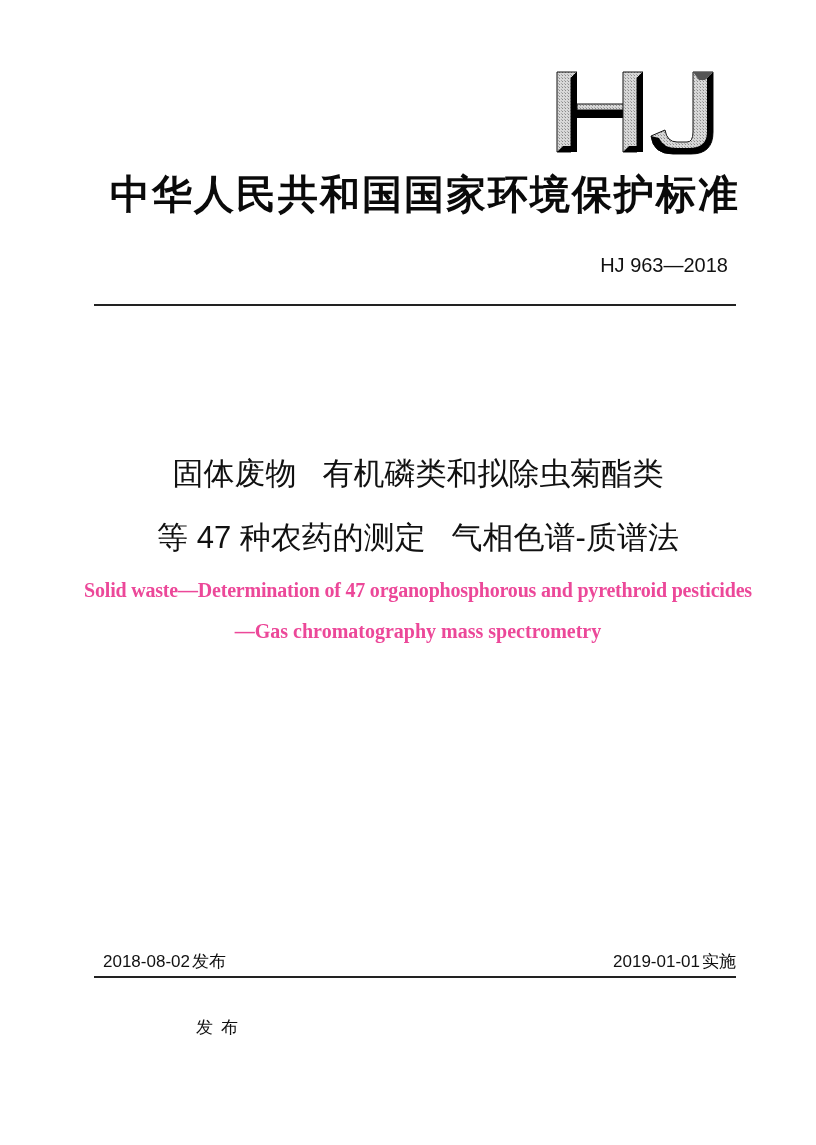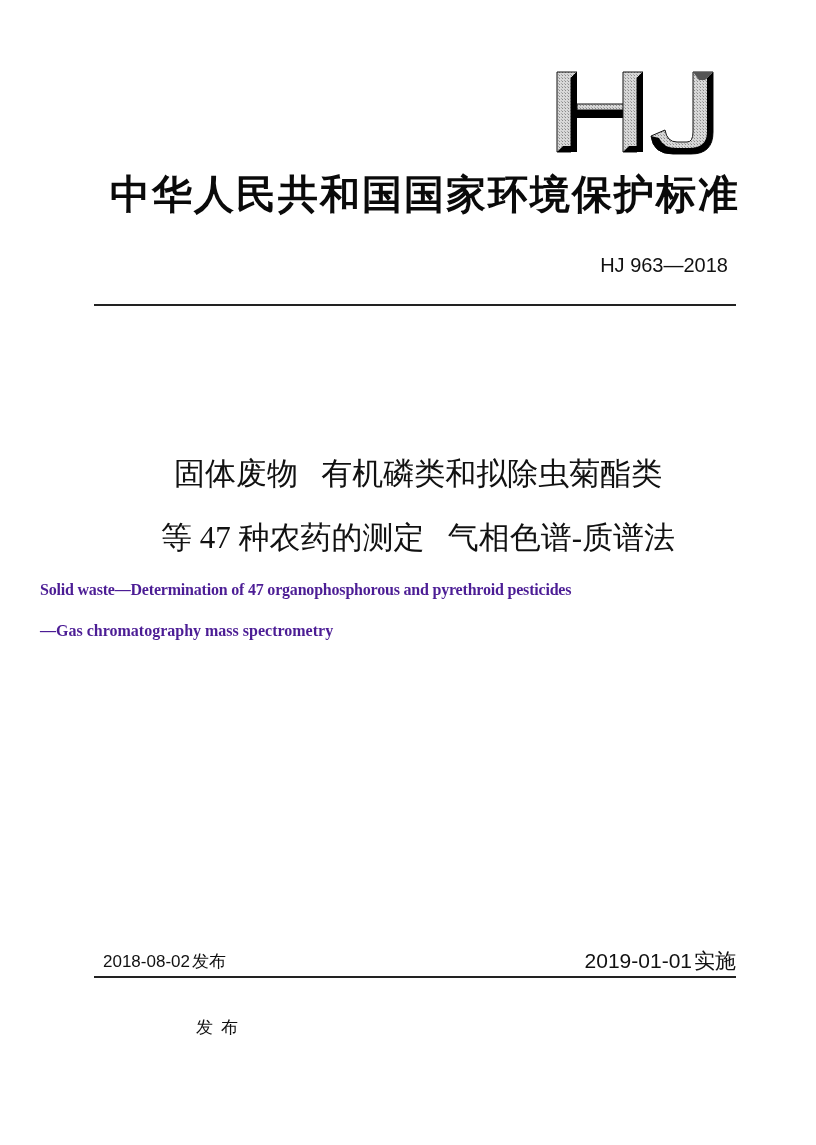--- a/index.html
+++ b/index.html
@@ -57,58 +57,58 @@
       background: #222;
     }
     .rule-top { top: 304px; }
     .rule-bottom { top: 976px; }
 
     
     .cn-title {
       left: 60px;
       width: 716px;
       text-align: center;
-      font-family: Liberation Serif, serif;
+      font-family: Liberation Sans, sans-serif;
       font-size: 31px;
       line-height: 40px;
       color: #111;
       white-space: pre;
     }
     .cn-title-1 { top: 454px; }
     .cn-title-2 { top: 518px; }
 
     
     .en-title {
       left: 40px;
       width: 756px;
-      text-align: left;
+      text-align: center;
       font-family: "Liberation Serif", "DejaVu Serif", serif;
       font-weight: bold;
-      font-size: 16px;
+      font-size: 20px;
       line-height: 20px;
-      color: #4c1d95;
+      color: #ec4899;
       white-space: nowrap;
     }
     .en-title-1 { top: 580px; letter-spacing: -0.2px; }
     .en-title-2 { top: 621px; }
 
     
     .date-issued {
       left: 96px;
       top: 950px;
       font-size: 17px;
       line-height: 22px;
       white-space: nowrap;
       color: #111;
       margin-left: 7px;
     }
     .date-effective {
       right: 80px;
       top: 950px;
-      font-size: 21px;
+      font-size: 17px;
       line-height: 22px;
       white-space: nowrap;
       color: #111;
     }
     .date-value { font-family: "Liberation Sans", sans-serif; }
     .date-suffix { font-family: "DejaVu Sans", sans-serif; margin-left: 2px; }
 
     
     .issuer {
       left: 214px;

